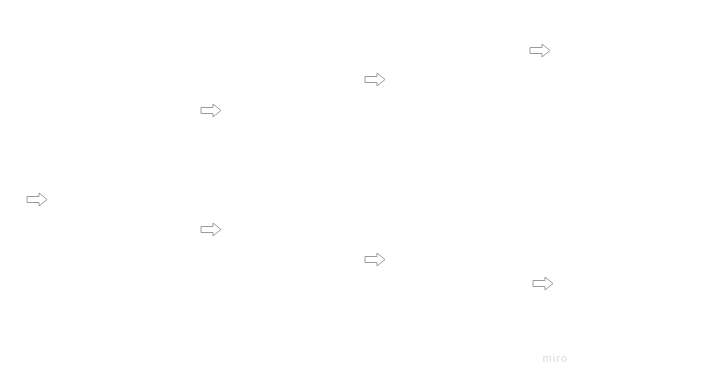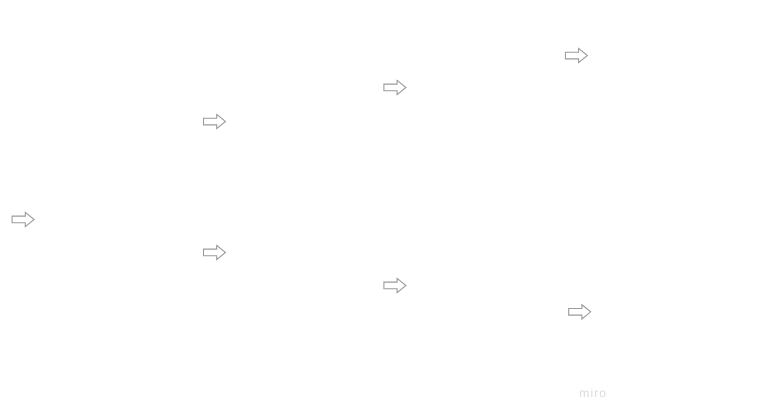--- a/index.html
+++ b/index.html
@@ -12,20 +12,21 @@
     background: #ffffff;
     font-family: "Liberation Sans", sans-serif;
     overflow: hidden;
     position: relative;
   }
 
   #canvas {
     position: relative;
     width: 568px;
     height: 378px;
+    margin-left: 16px;
   }
 
   
   .group {
     position: absolute;
   }
 
   
   .arrow {
     position: absolute;

